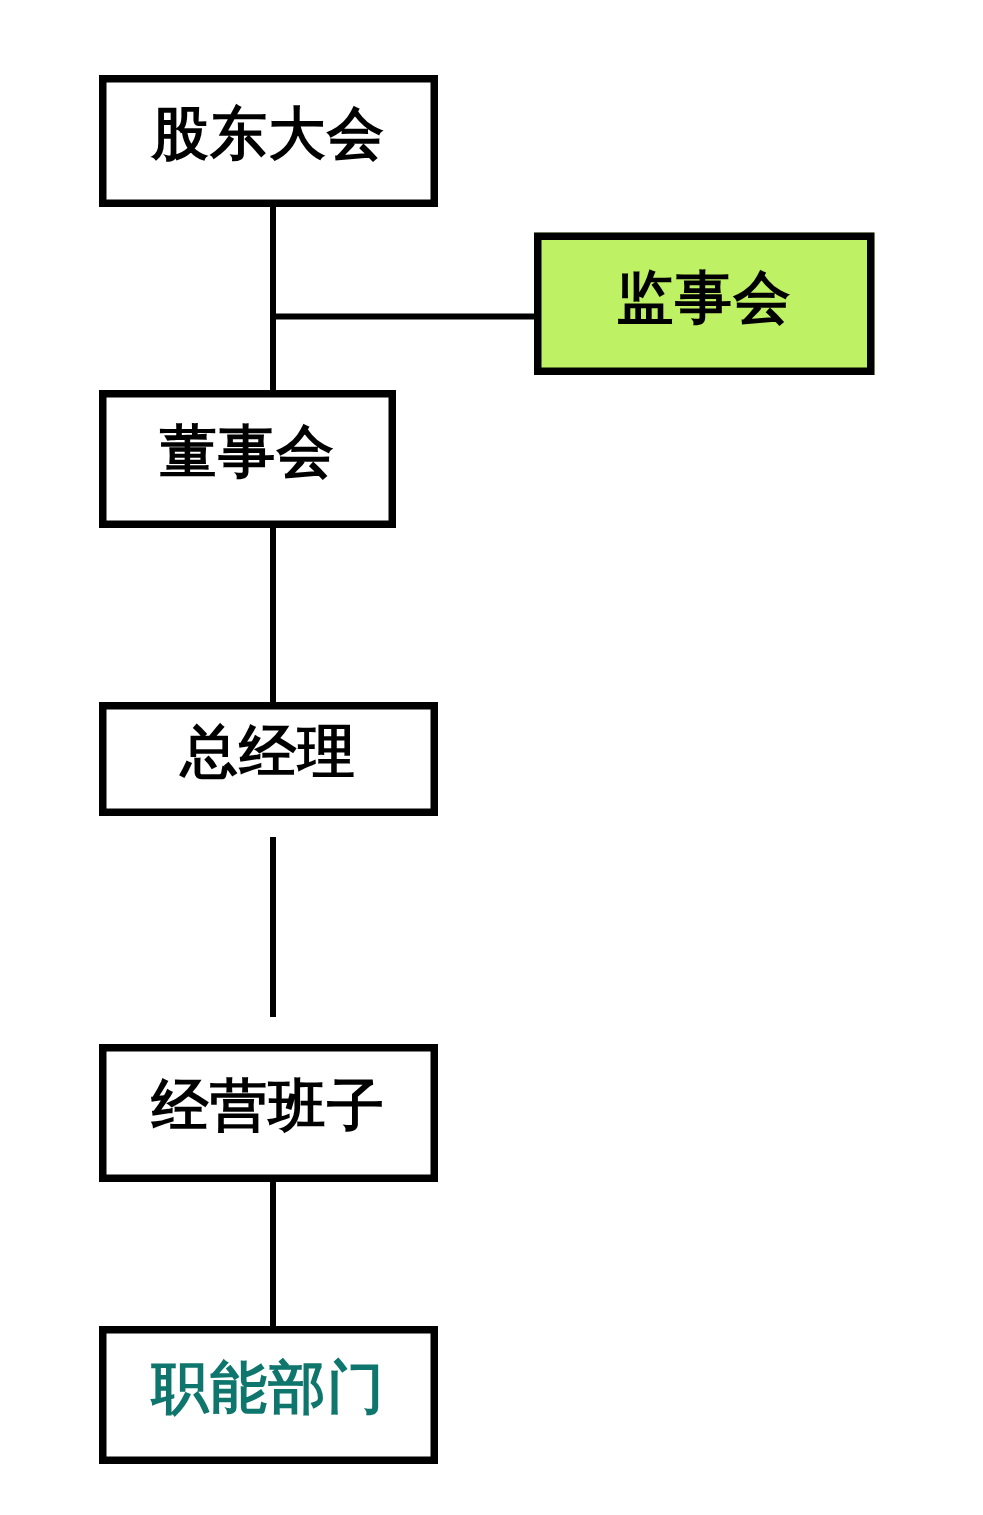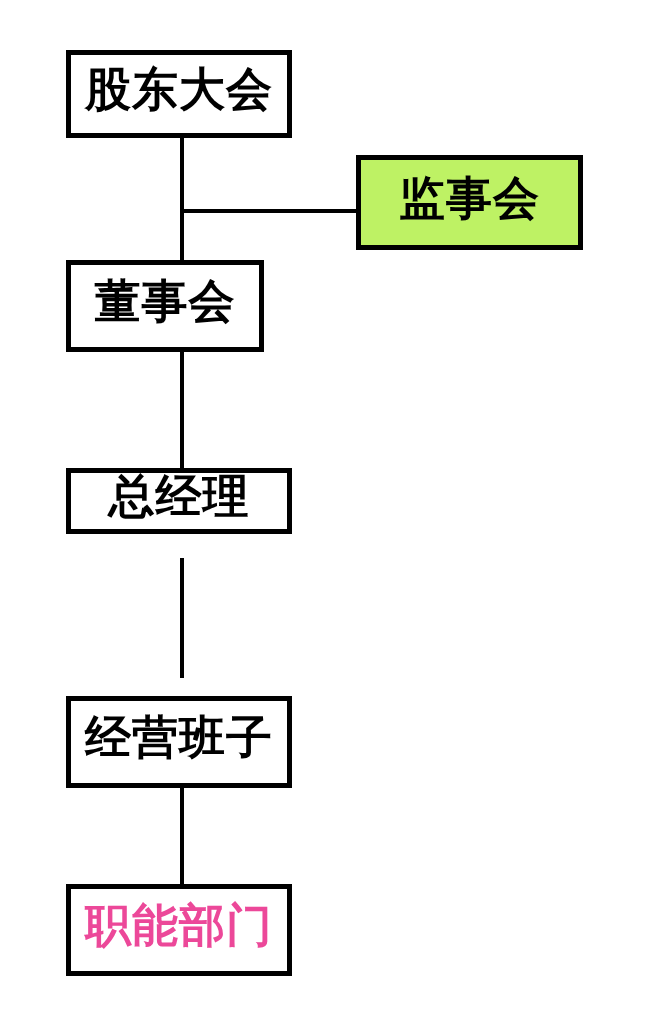--- a/index.html
+++ b/index.html
@@ -21,22 +21,22 @@
   .node-box {
     position: absolute;
     box-sizing: border-box;
     background: #ffffff;
     border: 5px solid #000000;
     display: flex;
     align-items: center;
     justify-content: center;
   }
   .node-label {
-    font-family: Liberation Serif, serif;
-    font-size: 46px;
+    font-family: Liberation Sans, sans-serif;
+    font-size: 38px;
     font-weight: 600;
     line-height: 1;
     color: #000000;
     letter-spacing: 1px;
     white-space: nowrap;
     position: relative;
     top: -4px;
   }
   .connector {
     position: absolute;
@@ -65,25 +65,25 @@
   </div>
 
   <div class="node-box" style="left: 356px; top: 155px; width: 227px; height: 95px; border-color: rgb(0, 0, 0); background: #bef264;">
     <span class="node-label" style="color: rgb(0, 0, 0);">监事会</span>
   </div>
 
   <div class="node-box" style="left: 66px; top: 260px; width: 198px; height: 92px; border-color: rgb(0, 0, 0); background: rgb(255, 255, 255);">
     <span class="node-label" style="color: rgb(0, 0, 0);">董事会</span>
   </div>
 
-  <div class="node-box" style="left: 66px; top: 468px; width: 226px; height: 66px; border-color: rgb(0, 0, 0); background: rgb(255, 255, 255);">
+  <div class="node-box" style="left: 66px; top: 468px; width: 226px; height: 76px; border-color: rgb(0, 0, 0); background: rgb(255, 255, 255);">
     <span class="node-label" style="color: rgb(0, 0, 0);">总经理</span>
   </div>
 
   <div class="node-box" style="left: 66px; top: 696px; width: 226px; height: 92px; border-color: rgb(0, 0, 0); background: rgb(255, 255, 255);">
     <span class="node-label" style="color: rgb(0, 0, 0);">经营班子</span>
   </div>
 
   <div class="node-box" style="left: 66px; top: 884px; width: 226px; height: 92px; border-color: rgb(0, 0, 0); background: rgb(255, 255, 255);">
-    <span class="node-label" style="color: #ec4899;">职能部门</span>
+    <span class="node-label" style="color: #0f766e;">职能部门</span>
   </div>
 
 </div>
 
 </body></html>

